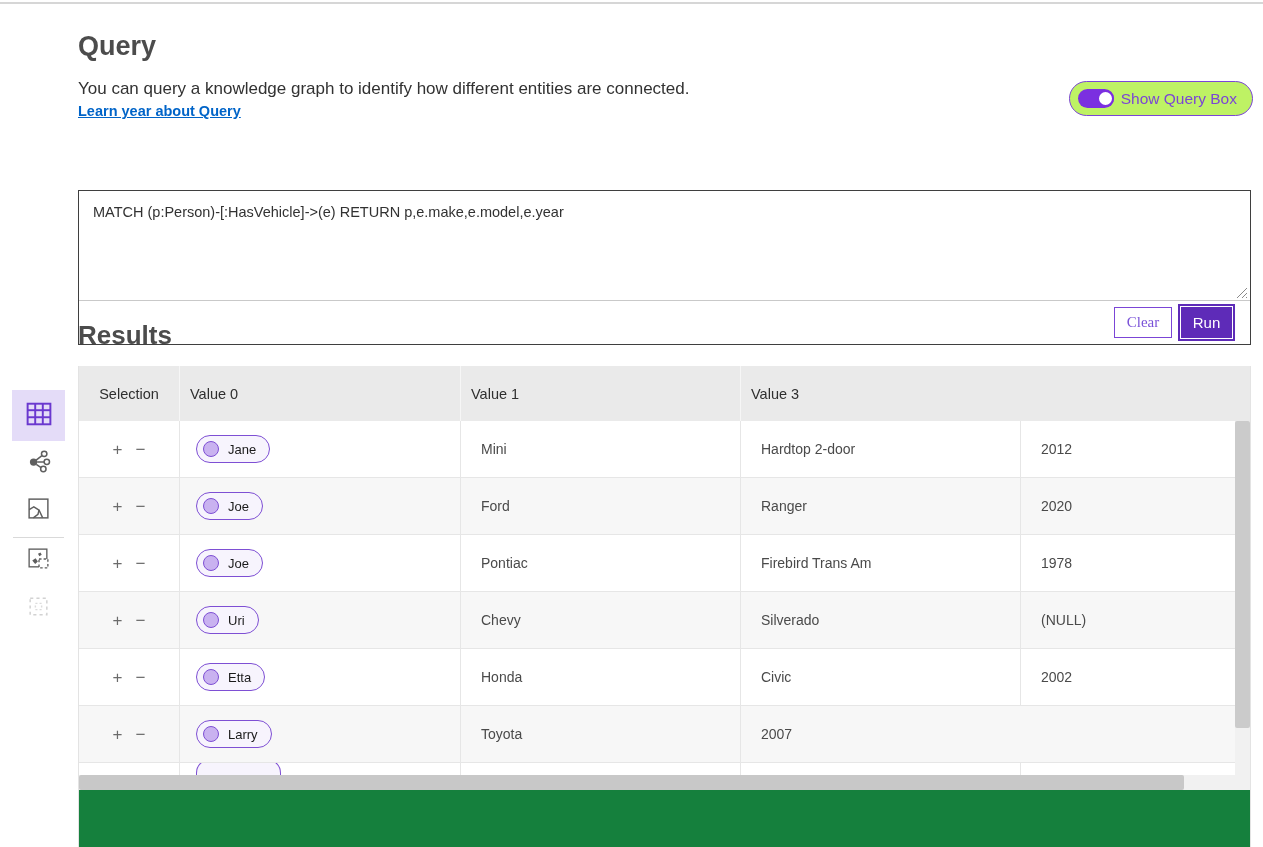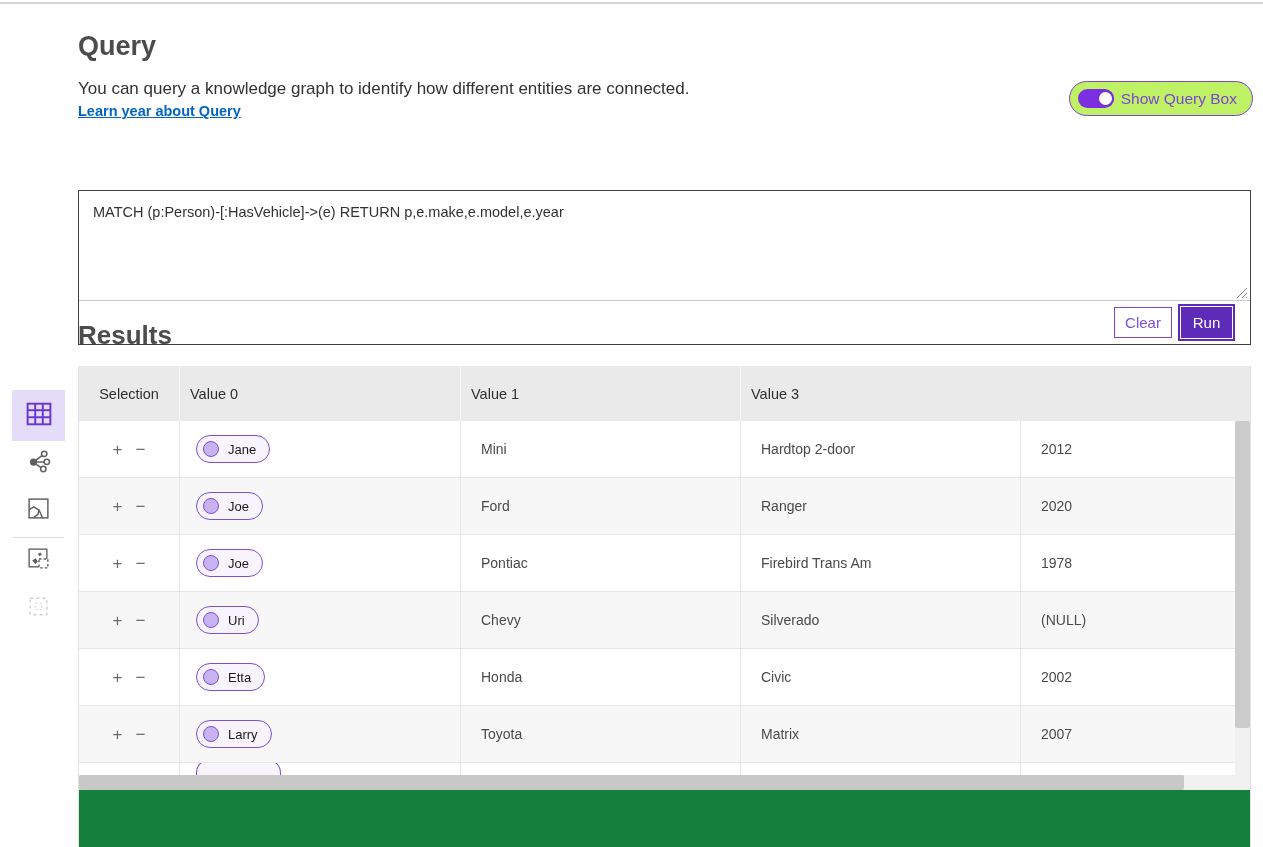--- a/index.html
+++ b/index.html
@@ -21,21 +21,21 @@
     gap:7px; padding:0 15px 0 8px; cursor:pointer;
   }
   .switch { position:relative; width:36px; height:19px; background:#7b2fe0; border-radius:10px; }
   .knob { position:absolute; right:0; top:1px; width:17px; height:17px; background:#fff; border:2px solid #7b2fe0; border-radius:50%; }
   .toggle-label { color:#7b45d6; font-size:15.5px; white-space:nowrap; }
 
   .query-box { position:absolute; left:78px; top:142px; width:1173px; height:155px; border:1px solid #3f3f3f; background:#fff;margin-top:48px; }
   .query-area { position:absolute; left:0; top:0; right:0; height:110px; border-bottom:1px solid #c9c9c9; padding:13px 14px; font-size:14.5px; color:#323232; cursor:text; }
   .resize-handle { position:absolute; right:2px; top:94px; width:14px; height:14px; }
   .query-footer { position:absolute; left:0; right:0; bottom:0; height:44px; display:flex; align-items:center; justify-content:flex-end; gap:9px; padding-right:18px; }
-  .btn-clear { min-width:58px; height:31px; background:#fff; border:1px solid #7b45d6; color:#7a52d8; font-size:15px; font-family:Liberation Sans, sans-serif; cursor:pointer; }
+  .btn-clear { min-width:58px; height:31px; background:#fff; border:1px solid #7b45d6; color:#7a52d8; font-size:15px; font-family:Liberation Serif, serif; cursor:pointer; }
   .btn-run { min-width:51px; height:31px; background:#5e2bb8; border:1px solid #5e2bb8; outline:2px solid #5e2bb8; outline-offset:1px; color:#fff; font-size:15px; font-family:inherit; cursor:pointer; }
 
   
   .results-title { position:absolute; left:78px; top:320px; margin:0; font-size:26px; font-weight:bold; color:#4c4c4c; }
 
   .table-wrap { position:absolute; left:78px; top:366px; width:1173px; height:580px;
     border-left:1px solid #e3e3e3; border-right:1px solid #e3e3e3; border-bottom:1px solid #d2d2d2; background:#15803d;text-align:center; }
 
   .thead { display:flex; height:55px; background:#eaeaea; }
   .thead .hcell { display:flex; align-items:center; font-size:14.5px; color:#2f2f2f; padding-left:10px; }
@@ -259,21 +259,20 @@
       <span class="selbtn">+</span>
       <span class="selbtn">−</span>
     </div>
     <div class="cell c-v0">
       <span class="pill">
         <span class="pill-dot"></span>
         <span class="pill-label">Larry</span>
       </span>
     </div>
     <div class="cell c-v1 textcell">Toyota</div>
-    <div class="cell c-v2 textcell">Matrix</div>
     <div class="cell c-v3 textcell">2007</div>
   </div>
 
   <div class="trow-partial">
     <div class="cell c-sel"></div>
     <div class="cell c-v0" style="padding-left:0;">
       <span class="pill-top"></span>
     </div>
     <div class="cell c-v1"></div>
     <div class="cell c-v2"></div>

